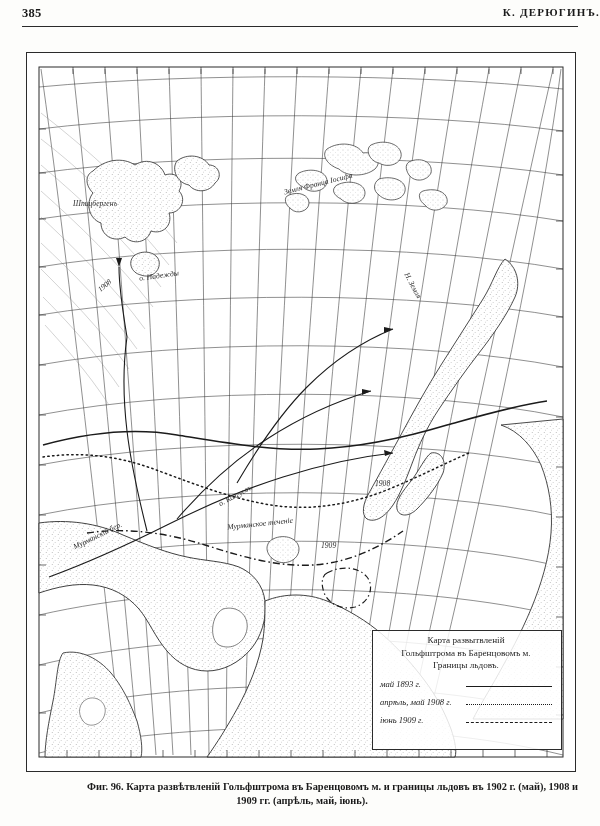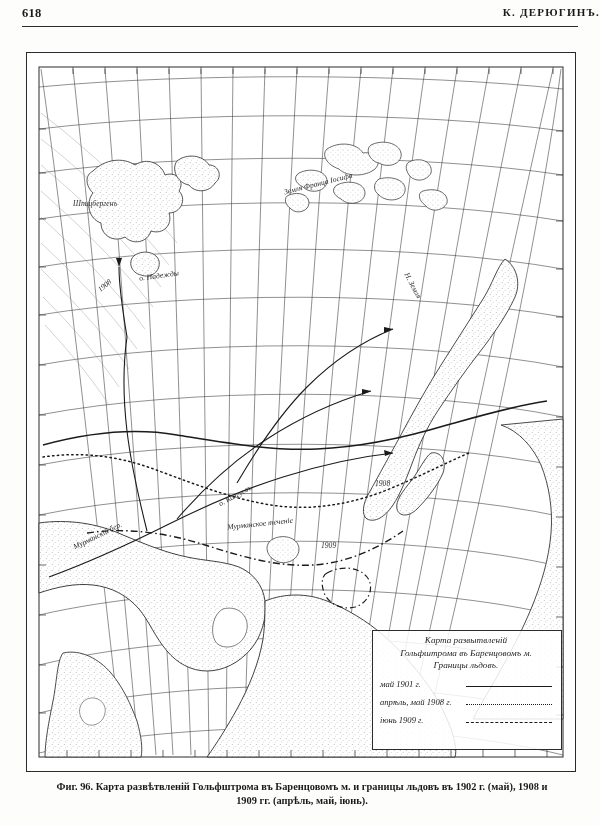--- a/index.html
+++ b/index.html
@@ -80,21 +80,21 @@
   .caption {
     position: absolute;
     left: 26px;
     top: 780px;
     width: 552px;
     text-align: center;
     font-size: 10.4px;
     line-height: 14px;
     font-weight: bold;
   }
-  .caption .l1 { display: block; text-align: center; padding-left: 0; }
+  .caption .l1 { display: block; text-align: right; padding-left: 0; }
   .caption .l2 { display: block; }
   
   .legend {
     position: absolute;
     left: 345px;
     top: 577px;
     width: 190px;
     height: 120px;
   }
   .legend-box {
@@ -103,21 +103,20 @@
     width: 188px; height: 118px;
     border: 1px solid #2b2b2b;
     background: rgba(255,255,255,0.85);
   }
   .legend-title {
     position: absolute;
     left: 6px;
     top: 4px;
     width: 176px;
     font-family: "Liberation Serif", serif;
-    font-style: italic;
     font-size: 9.2px;
     line-height: 12.6px;
     text-align: center;
     color: #1f1f1f;
   }
   .legend-rows {
     position: absolute;
     left: 6px;
     top: 48px;
     width: 176px;
@@ -152,21 +151,21 @@
     color: #2a2a2a;
     white-space: nowrap;
   }
 </style>
 </head>
 <body>
 
 <div class="page">
 
   <div class="running-head">
-    <div class="folio">618</div>
+    <div class="folio">385</div>
     <div class="head-title">К. ДЕРЮГИНЪ.</div>
   </div>
 
   <div class="rule"></div>
 
   <div class="figure">
     <div class="plate">
       <svg width="548" height="718" viewBox="0 0 548 718">
         <defs>
           <clipPath id="plateclip">
@@ -366,21 +365,21 @@
 
       <div class="legend">
         <div class="legend-box"></div>
         <div class="legend-title">
           <span>Карта развытвленій</span><br>
           <span>Гольфштрома въ Баренцовомъ м.</span><br>
           <span>Границы льдовъ.</span>
         </div>
         <div class="legend-rows">
           <div class="legend-row">
-            <span class="legend-label">май 1901 г.</span>
+            <span class="legend-label">май 1893 г.</span>
             <span class="legend-sample"></span>
           </div>
           <div class="legend-row">
             <span class="legend-label">апрѣль, май 1908 г.</span>
             <span class="legend-sample dashed"></span>
           </div>
           <div class="legend-row">
             <span class="legend-label">іюнь 1909 г.</span>
             <span class="legend-sample dashdot"></span>
           </div>

